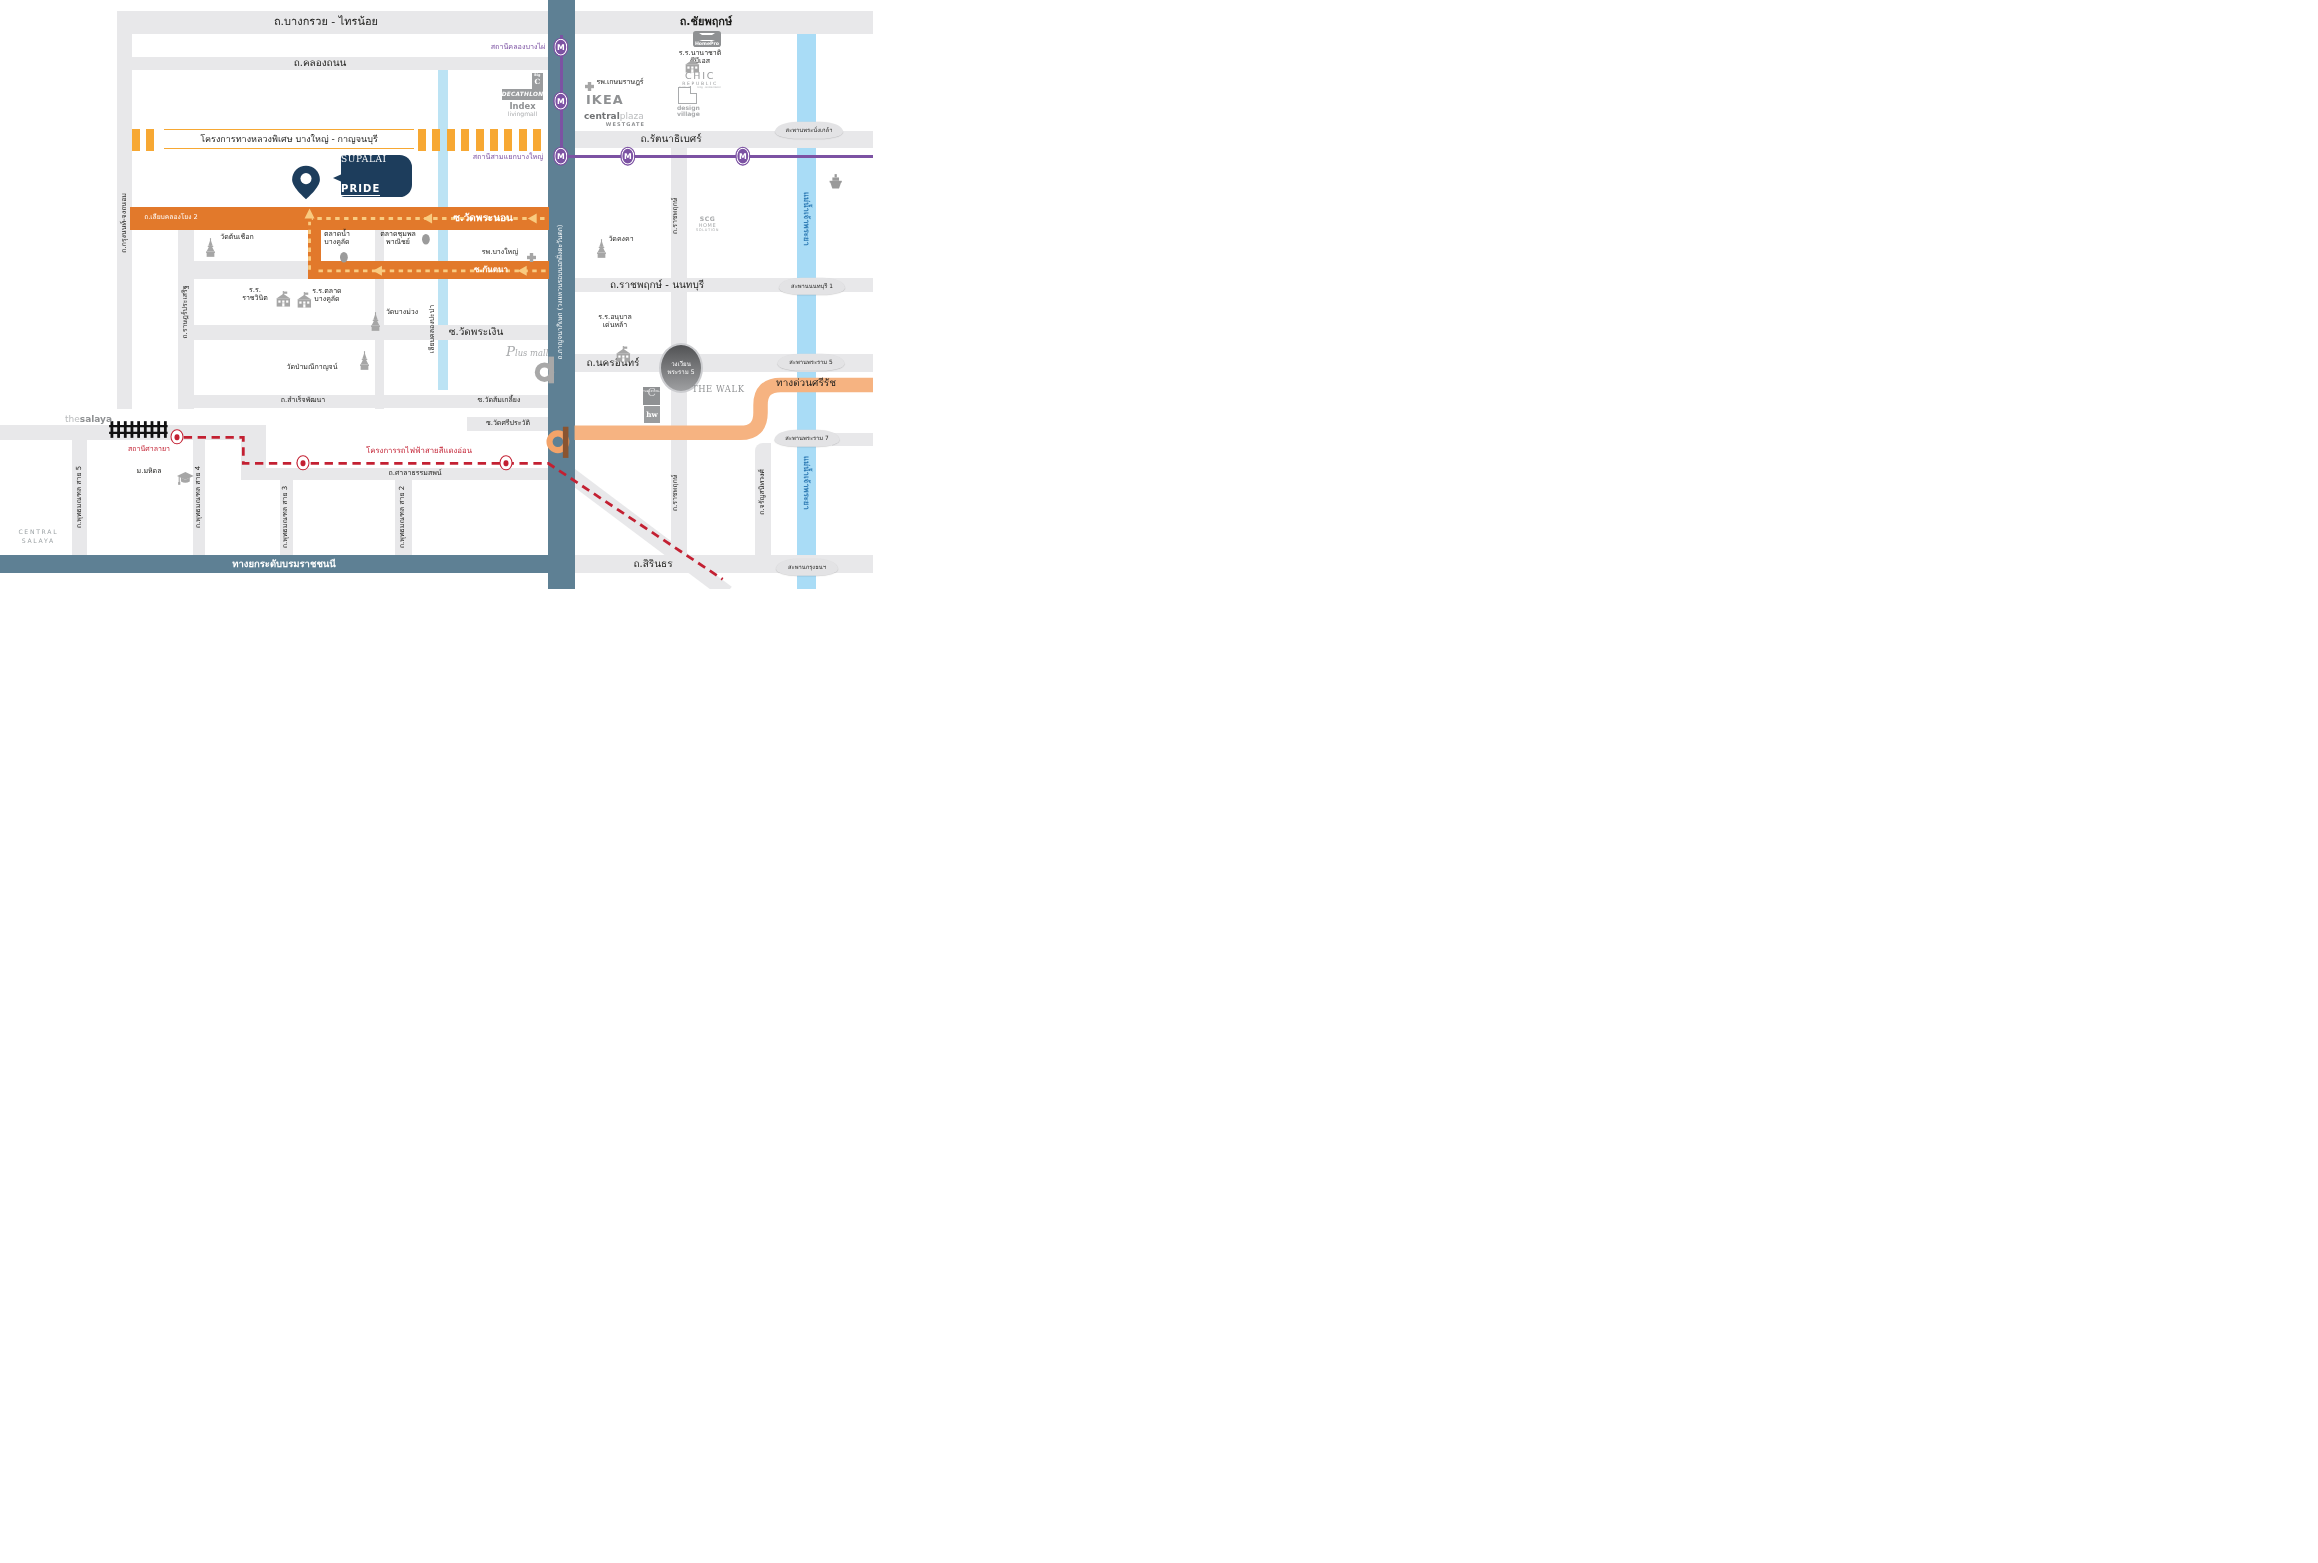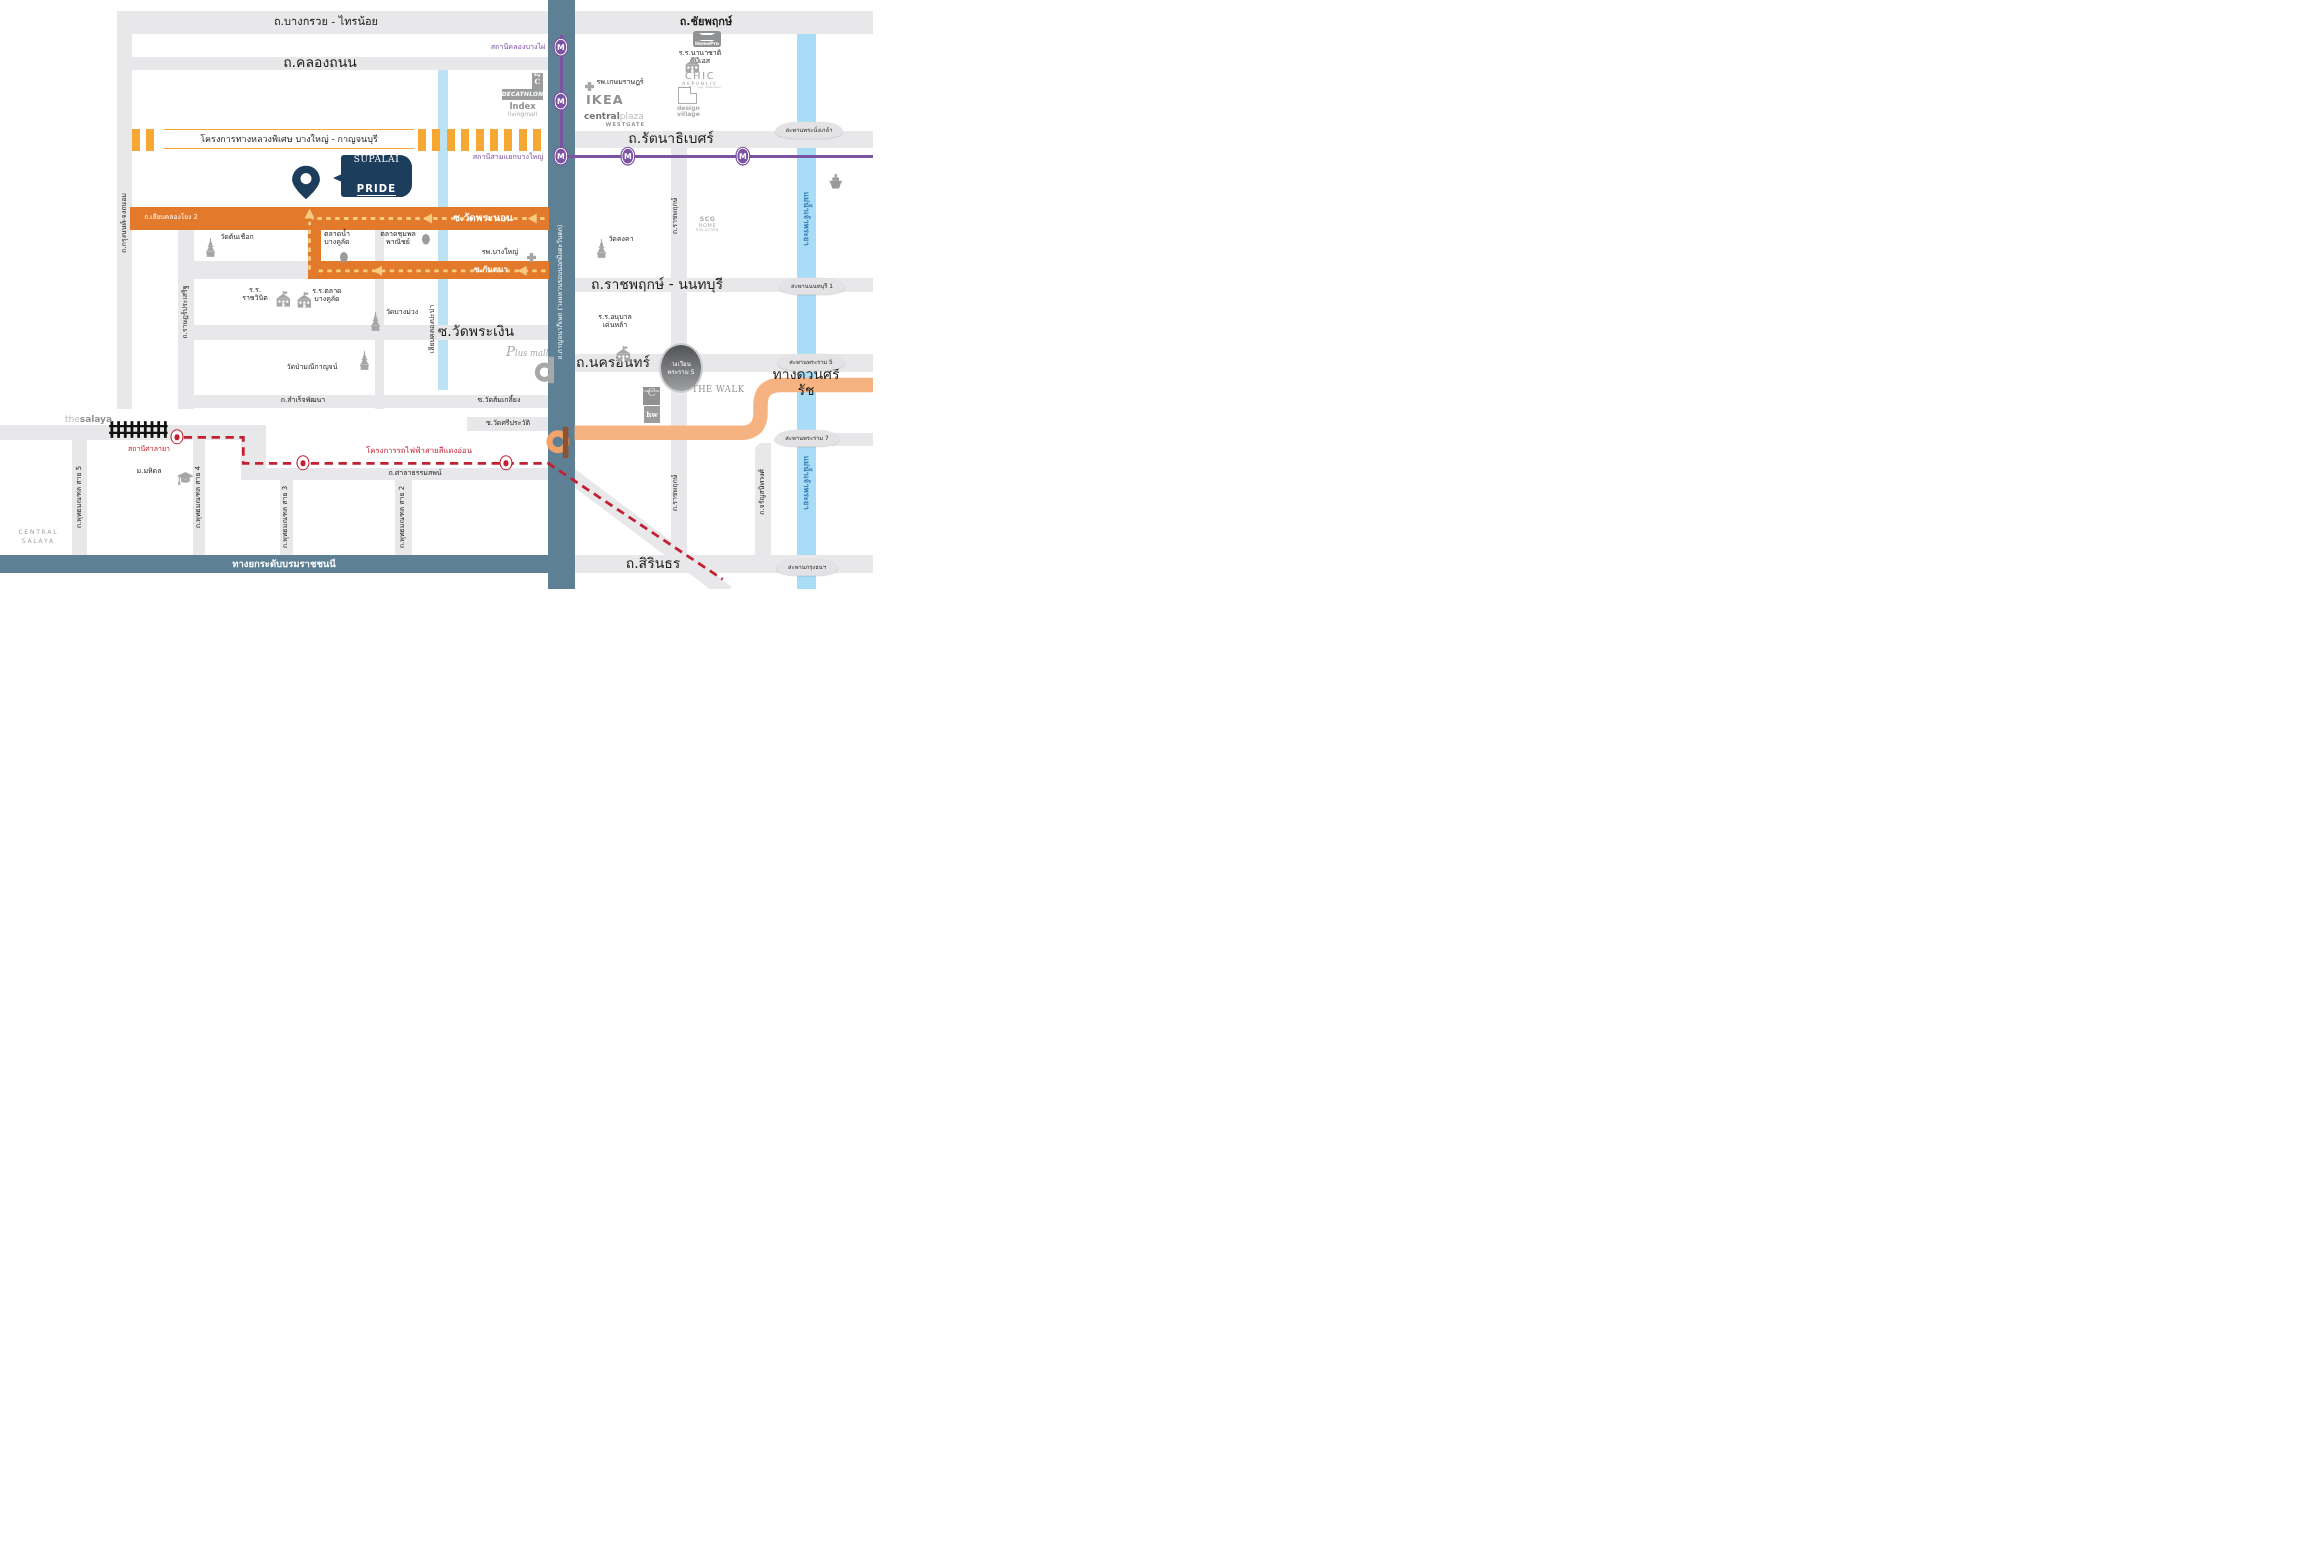--- a/index.html
+++ b/index.html
@@ -3,34 +3,34 @@
 <meta charset="utf-8">
 <style>
   html,body{margin:0;padding:0;background:#fff;font-family:"DejaVu Sans","Liberation Sans",sans-serif;}
   #map{position:relative;width:873px;height:589px;background:#fff;overflow:hidden;}
   .road{position:absolute;background:#e8e8ea;}
   .road-teal{position:absolute;background:#5e8094;}
   .road-orange{position:absolute;background:#e2792b;}
   .water{position:absolute;background:#a9dcf6;}
   .canal{position:absolute;background:#bce3f4;}
   .lbl{position:absolute;transform:translate(-50%,-50%);white-space:pre-line;text-align:center;color:#1d1d1b;line-height:1.12;}
-  .lg{font-size:11px;} .md{font-size:14px;} .sm{font-size:7px;} .pl{font-size:7px;}
+  .lg{font-size:11px;} .md{font-size:10px;} .sm{font-size:7px;} .pl{font-size:7px;}
   .wht{color:#fff;} .wlg{font-size:10px;font-weight:bold;} .wmd{font-size:8px;font-weight:bold;} .wsm{font-size:6.7px;}
   .purple{color:#7c52a3;font-size:7.2px;} .red{color:#c32032;} .rmd{font-size:7.8px;} .rsm{font-size:7px;}
   .v{transform:translate(-50%,-50%) rotate(-90deg);white-space:nowrap;}
   .vd{transform:translate(-50%,-50%) rotate(90deg);white-space:nowrap;}
   .blue{color:#2f7cb5;font-size:7.8px;font-weight:bold;}
   .bridge{position:absolute;transform:translate(-50%,-50%);background:#e3e3e5;border-radius:45%/80% 80% 55% 55%;box-shadow:0 0.6px 1.1px rgba(0,0,0,.18);display:flex;align-items:center;justify-content:center;font-size:5.8px;color:#1d1d1b;white-space:nowrap;}
   .mst{position:absolute;width:13.4px;height:16.7px;transform:translate(-50%,-50%);background:#7c52a3;border:1.1px solid #7c52a3;border-radius:50%;box-shadow:inset 0 0 0 1.1px #fff;color:#fff;font-weight:bold;font-size:7.8px;display:flex;align-items:center;justify-content:center;}
   .rst{position:absolute;width:11px;height:13.4px;transform:translate(-50%,-50%);background:#fff;border:1.7px solid #c32032;border-radius:50%;display:flex;align-items:center;justify-content:center;}
   .rst::after{content:"";width:4.5px;height:6.1px;background:#c32032;border-radius:50%;}
   .icon{position:absolute;transform:translate(-50%,-50%);}
   svg{position:absolute;left:0;top:0;}
   
-  #supalai-bubble{position:absolute;left:341px;top:155px;width:71px;height:42px;background:#1d3d5c;border-radius:3.3px 12.3px 12.3px 3.3px;display:flex;flex-direction:column;align-items:center;justify-content:center;gap:0.6px;}
+  #supalai-bubble{position:absolute;left:341px;top:155px;width:71px;height:42px;background:#1d3d5c;border-radius:3.3px 12.3px 12.3px 3.3px;display:flex;flex-direction:column;align-items:flex-start;justify-content:center;gap:0.6px;}
   #supalai-bubble .tail{position:absolute;left:-8.4px;top:19px;width:0;height:0;border-top:4.5px solid transparent;border-bottom:4.5px solid transparent;border-right:9px solid #1d3d5c;}
   #supalai-line1{color:#fff;font-family:"DejaVu Serif","Liberation Serif",serif;font-size:9px;letter-spacing:0.6px;}
   #supalai-line2{color:#fff;font-size:10px;font-weight:bold;letter-spacing:1.1px;border-bottom:1.1px solid #fff;line-height:1.05;margin-top:20px;}
   #supalai-bar{width:32px;height:3.3px;background:#e2792b;margin-top:1.7px;}
   
   #banner{position:absolute;left:164px;top:129px;width:250px;height:18.4px;background:#fff;border-top:1.7px solid #f7a833;border-bottom:1.7px solid #f7a833;display:flex;align-items:center;justify-content:center;font-size:9px;color:#1d1d1b;}
   .dash{position:absolute;top:129px;width:7.8px;height:22px;background:#f7a833;}
   
   #roundabout{position:absolute;left:659px;top:343px;width:40px;height:46px;border-radius:50%;background:linear-gradient(#515254,#9fa0a2);border:2.2px solid #cccdd0;display:flex;flex-direction:column;align-items:center;justify-content:center;color:#fff;font-size:6.1px;line-height:1.3;}
   

